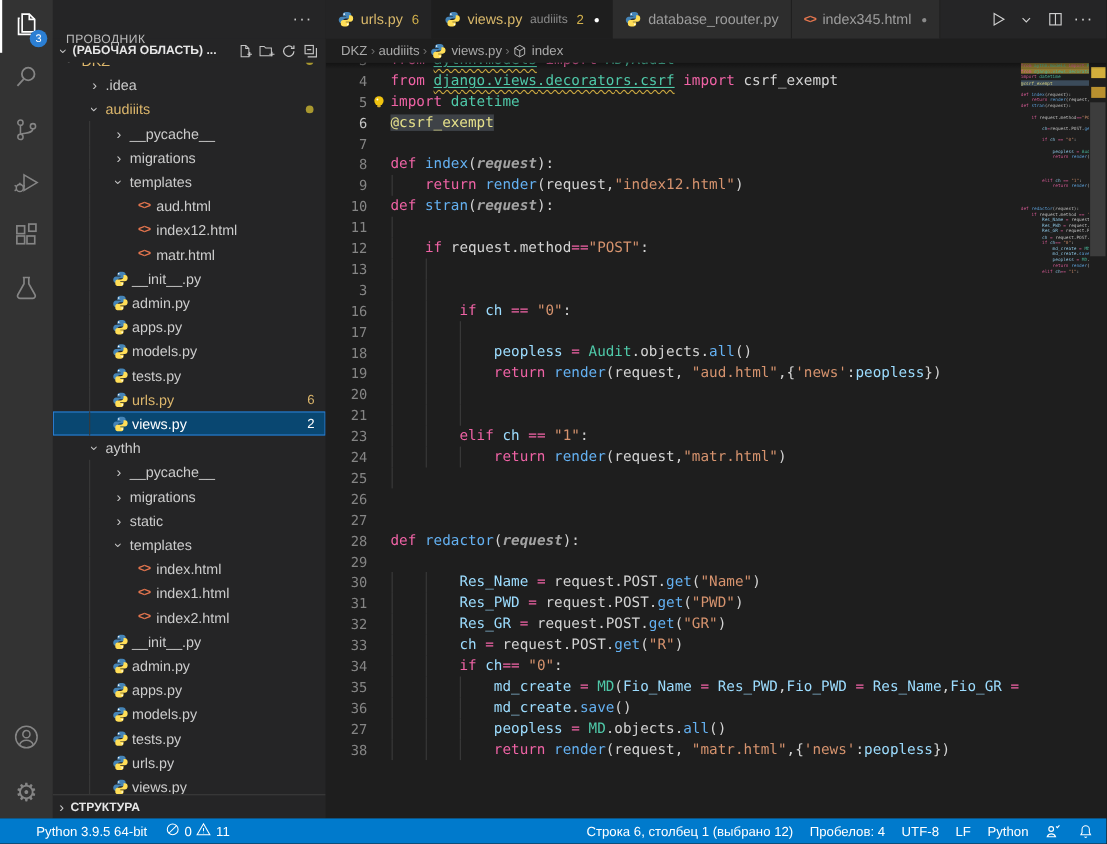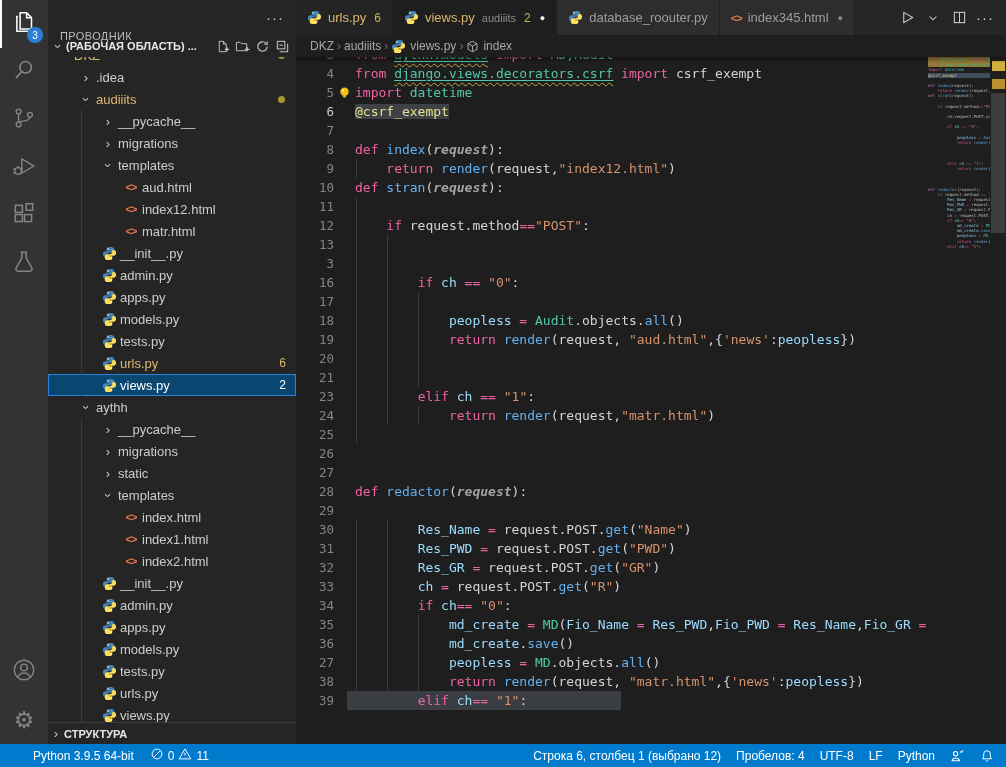--- a/index.html
+++ b/index.html
@@ -698,24 +698,20 @@
               <div class="lc"><div class="guide" style="left:0.5px"></div><div class="guide" style="left:31.7px"></div><div class="guide" style="left:62.9px"></div><span class="tk-txt">            </span><span class="tk-var">md_create</span><span class="tk-txt">.</span><span class="tk-fn">save</span><span class="tk-txt">()</span></div>
             </div>
             <div class="crow">
               <div class="ln">27</div>
               <div class="lc"><div class="guide" style="left:0.5px"></div><div class="guide" style="left:31.7px"></div><div class="guide" style="left:62.9px"></div><span class="tk-txt">            </span><span class="tk-var">peopless</span><span class="tk-op"> = </span><span class="tk-cls">MD</span><span class="tk-txt">.objects.</span><span class="tk-fn">all</span><span class="tk-txt">()</span></div>
             </div>
             <div class="crow">
               <div class="ln">38</div>
               <div class="lc"><div class="guide" style="left:0.5px"></div><div class="guide" style="left:31.7px"></div><div class="guide" style="left:62.9px"></div><span class="tk-txt">            </span><span class="tk-kw">return </span><span class="tk-fn">render</span><span class="tk-txt">(request, </span><span class="tk-str">"matr.html"</span><span class="tk-txt">,{</span><span class="tk-str">'news'</span><span class="tk-txt">:</span><span class="tk-var">peopless</span><span class="tk-txt">})</span></div>
             </div>
-            <div class="crow">
-              <div class="ln">39</div>
-              <div class="lc"><div class="band"></div><div class="guide" style="left:0.5px"></div><div class="guide" style="left:31.7px"></div><span class="tk-txt">        </span><span class="tk-kw">elif </span><span class="tk-var">ch</span><span class="tk-op">== </span><span class="tk-str">"1"</span><span class="tk-txt">:</span></div>
-            </div>
           </div>
         </div>
       <div class="minimap">
         <div class="mm-bar" style="top:0;height:5px;background:rgba(210,175,60,.75);"></div>
         <div class="mm-bar" style="top:5.2px;height:5px;background:rgba(210,175,60,.75);"></div>
         <div class="mm-bar" style="top:15.6px;height:5px;background:rgba(90,120,150,.6);"></div>
         <div class="mm-text" id="minimap">
             <div class="mm-line"><span class="tk-kw">from </span><span class="tk-cls">aythh.models</span><span class="tk-kw"> import </span><span class="tk-cls">MD,Audit</span></div>
             <div class="mm-line"><span class="tk-kw">from </span><span class="tk-cls">django.views.decorators.csrf</span></div>
             <div class="mm-line"><span class="tk-kw">import </span><span class="tk-cls">datetime</span></div>

